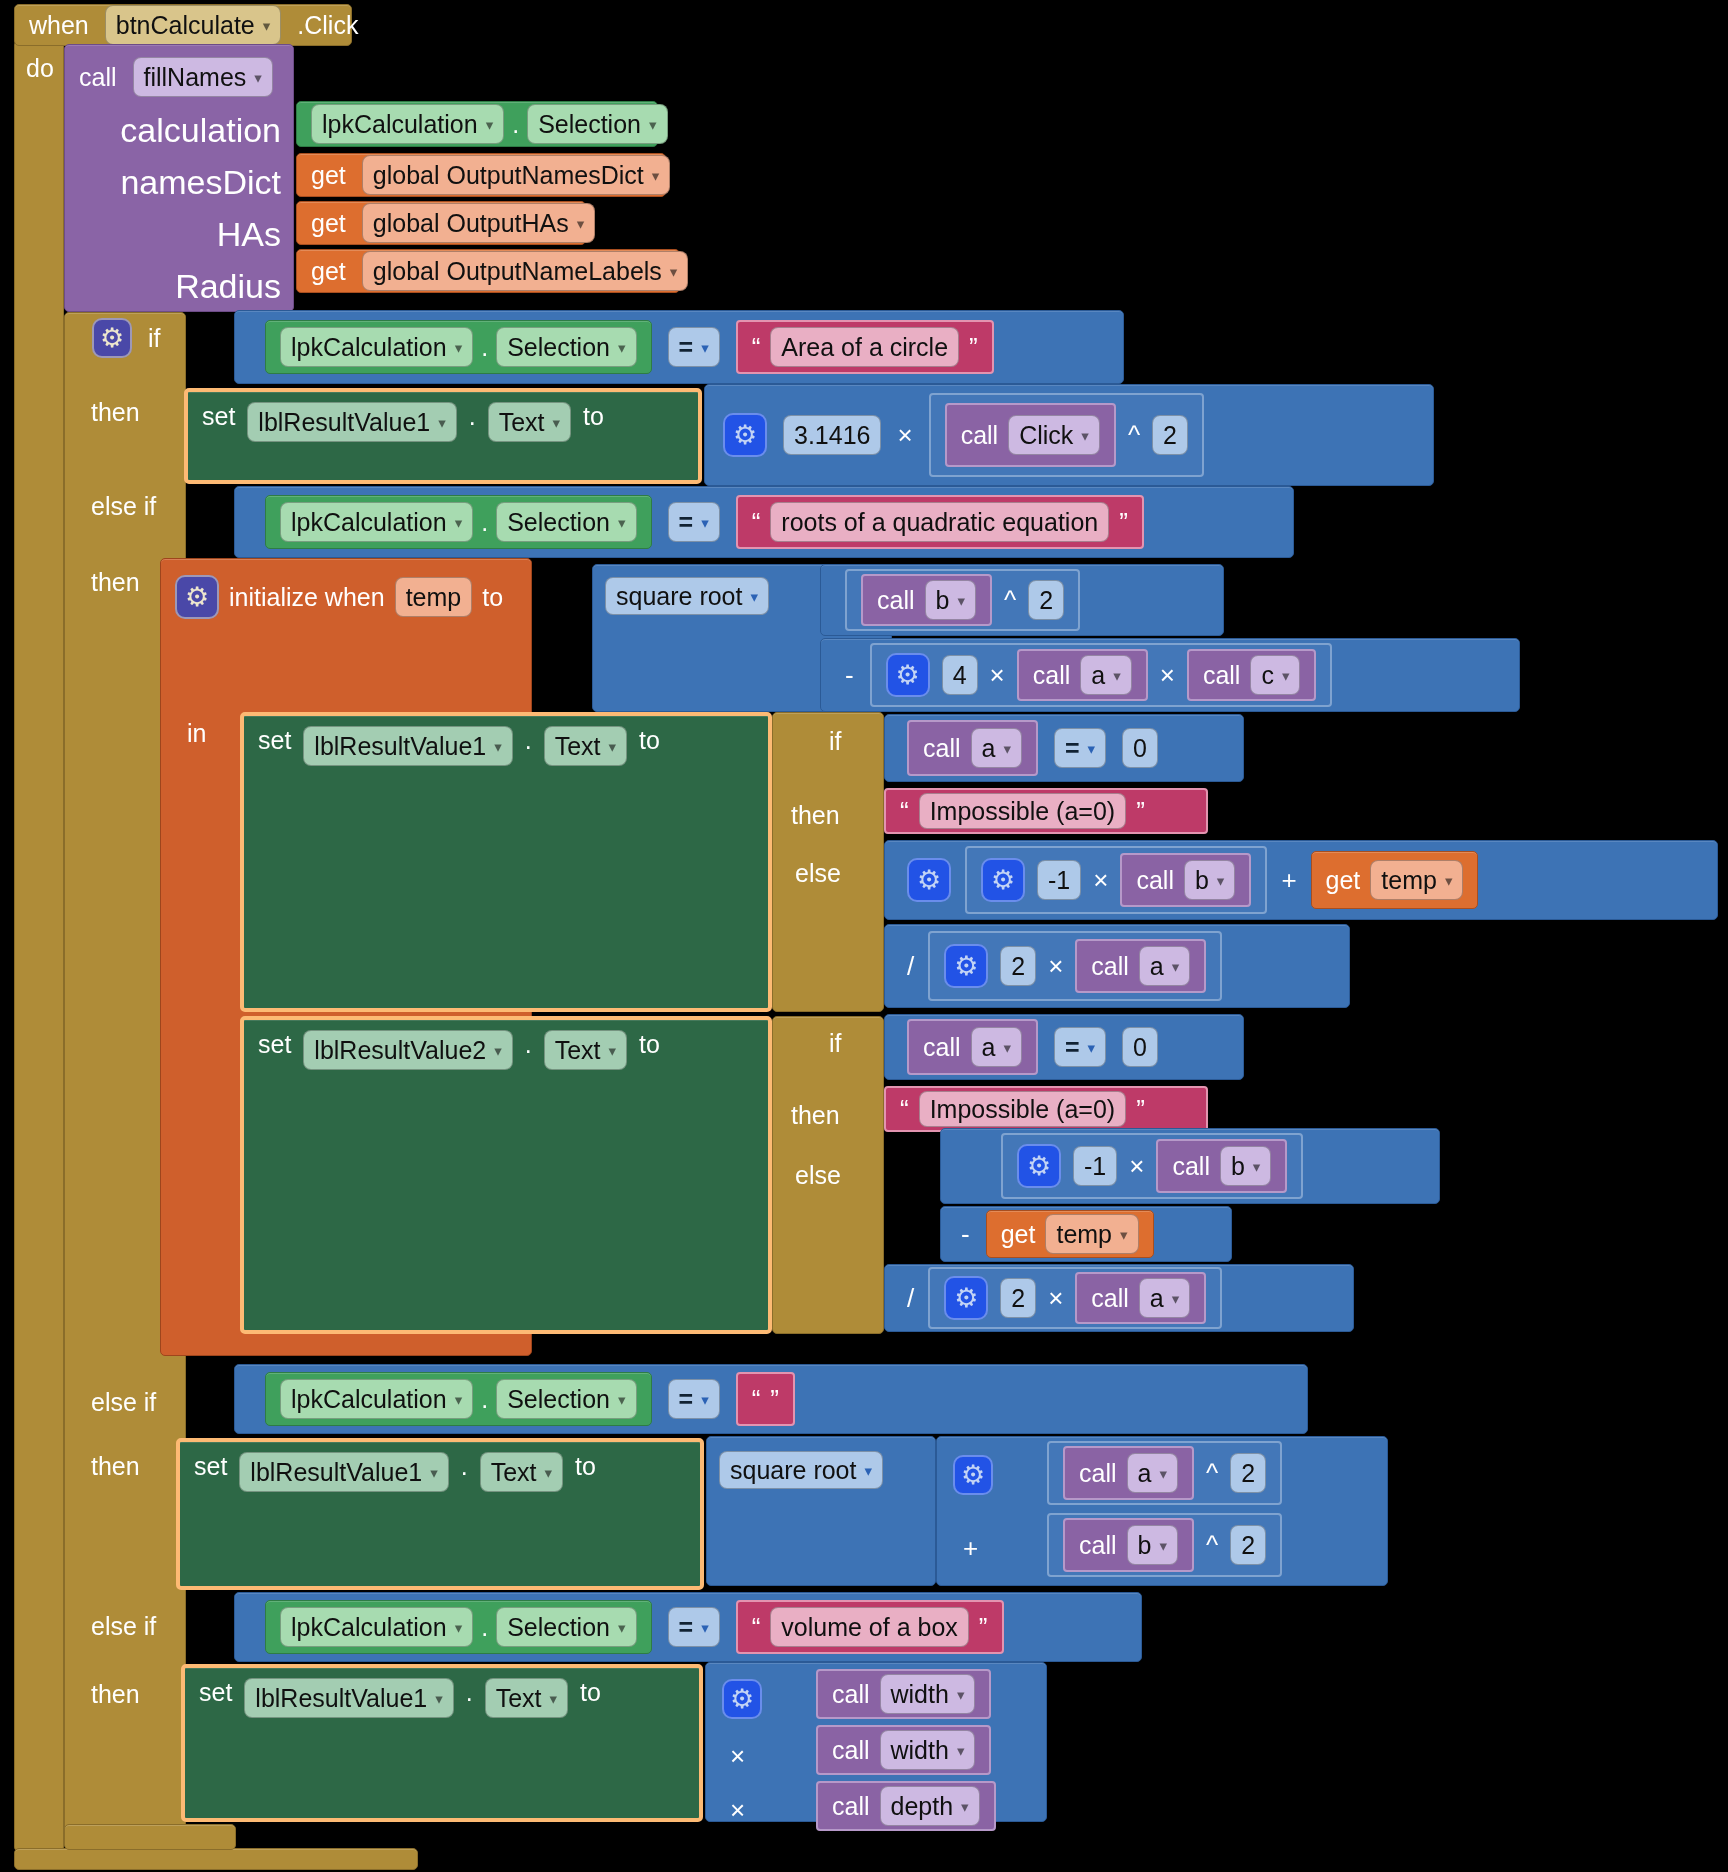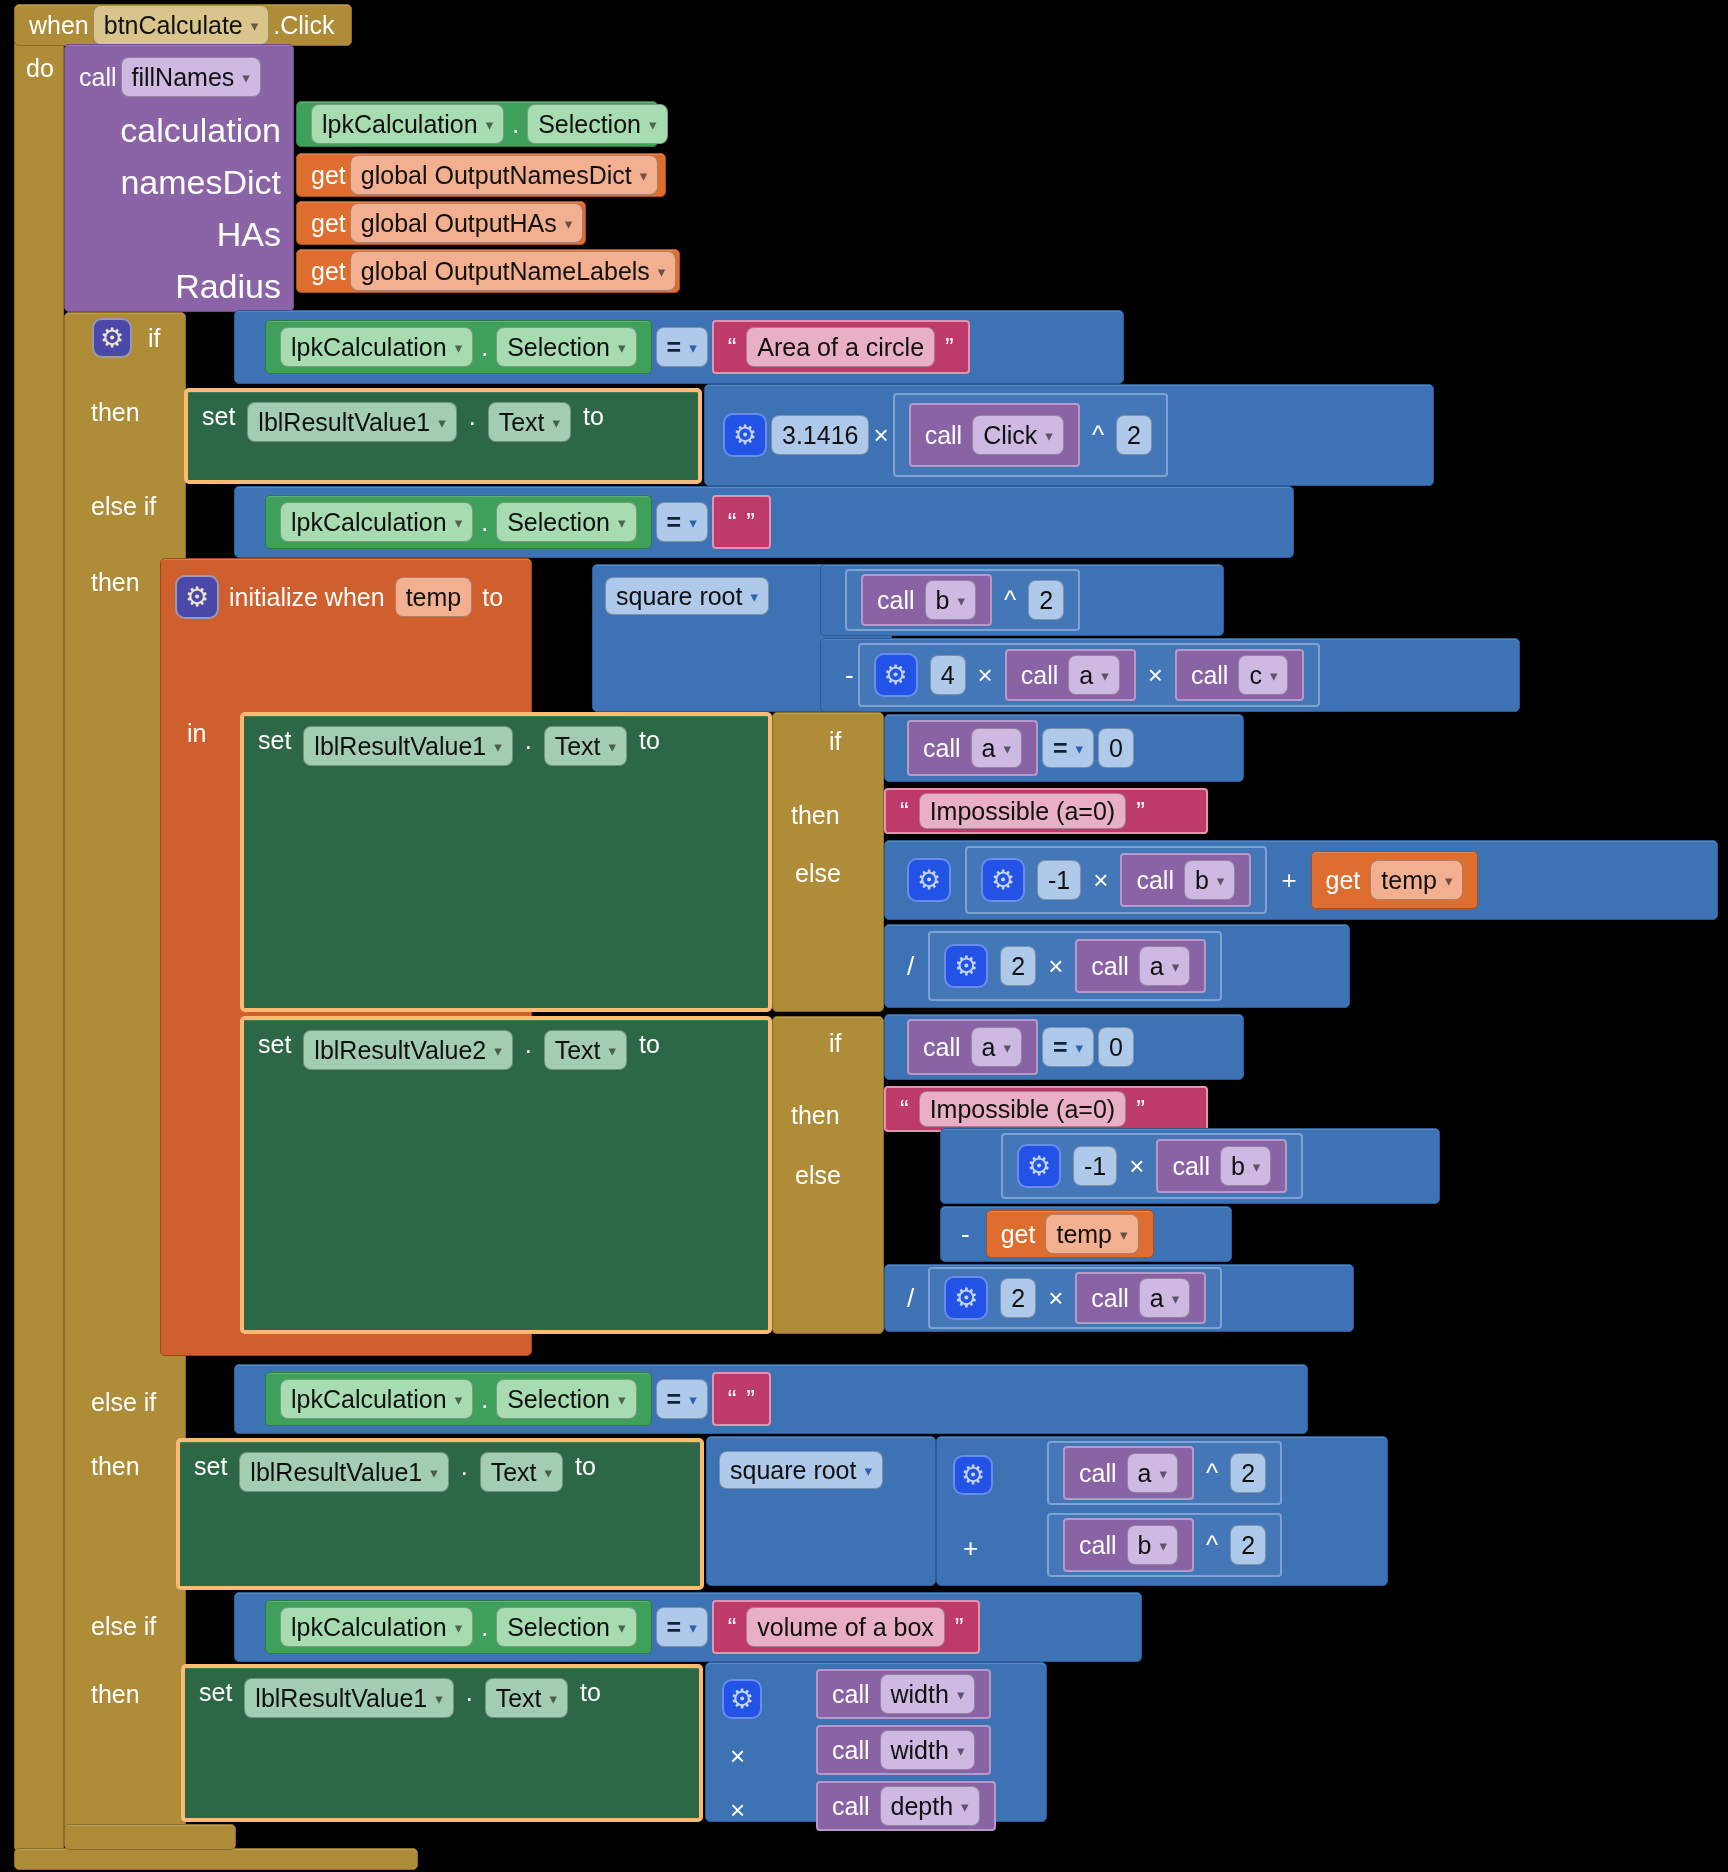--- a/index.html
+++ b/index.html
@@ -12,21 +12,21 @@
   .gold{background:#AF8C38;border:1px solid #8a6d2a;box-shadow:inset 0 1px 0 rgba(255,255,255,.18);}
   .purple{background:#8A64A6;border:1px solid #6d4c87;box-shadow:inset 0 1px 0 rgba(255,255,255,.15);}
   .green{background:#3FA05C;border:1px solid #2e7c45;box-shadow:inset 0 1px 0 rgba(255,255,255,.18);}
   .dgreen{background:#2D6846;border:4px solid #fdba74;box-shadow:inset 0 1px 0 rgba(255,255,255,.12);}
   .orange{background:#DD6E2F;border:1px solid #a84e1f;box-shadow:inset 0 1px 0 rgba(255,255,255,.2);}
   .dorange{background:#CF5F2C;border:1px solid #9e451c;box-shadow:inset 0 1px 0 rgba(255,255,255,.2);}
   .blue{background:#3D73B5;border:1px solid #2b5a96;box-shadow:inset 0 1px 0 rgba(255,255,255,.15);}
   .iblue{background:#4377B8;border:2px solid #7fa3d0;border-radius:4px;}
   .pcall{background:#8A63A4;border:2px solid #b699c9;border-radius:4px;}
   .crimson{background:#BE3A68;border:2px solid #e394b0;border-radius:4px;}
-  .row{display:flex;align-items:center;gap:4px;padding:0 14px;}
+  .row{display:flex;align-items:center;gap:16px;padding:0 14px;}
   .rowtop{display:flex;align-items:flex-start;gap:12px;padding:10px 14px 0 14px;}
   .lbl{color:#fff;font-size:25px;white-space:nowrap;}
   .field{display:inline-flex;align-items:center;gap:8px;height:38px;border-radius:8px;
          padding:0 10px;font-size:25px;color:#101010;white-space:nowrap;border:1px solid rgba(0,0,0,.28);}
   .f-gold{background:#D9C58B;}
   .f-purple{background:#CDB9E2;}
   .f-green{background:#A7DBB0;}
   .f-dgreen{background:#A3CDB2;}
   .f-orange{background:#F2B091;}
   .f-blue{background:#AEC9E9;}
@@ -175,20 +175,21 @@
         <span>Selection</span>
         <span class="arrow">▾</span>
       </span>
   </span>
   <span class="field f-blue">
       <span class="eq">=</span>
       <span class="arrow-blue">▾</span>
     </span>
   <span class="blk crimson row" style="position:static;display:inline-flex;height:54px;gap:10px;">
     <span class="q">“</span>
+    <span class="field f-pink">roots of a quadratic equation</span>
     <span class="q">”</span>
   </span>
 </div>
 
 <span class="abs lbl" style="left:91px;top:568px;">then</span>
 <div class="blk dorange" style="left:160px;top:558px;width:372px;height:798px;">
   <div class="row" style="padding-top:16px;gap:10px;">
     <span class="gear gear-indigo">⚙</span>
     <span class="lbl">initialize when</span>
     <span class="field f-orange">temp</span>

